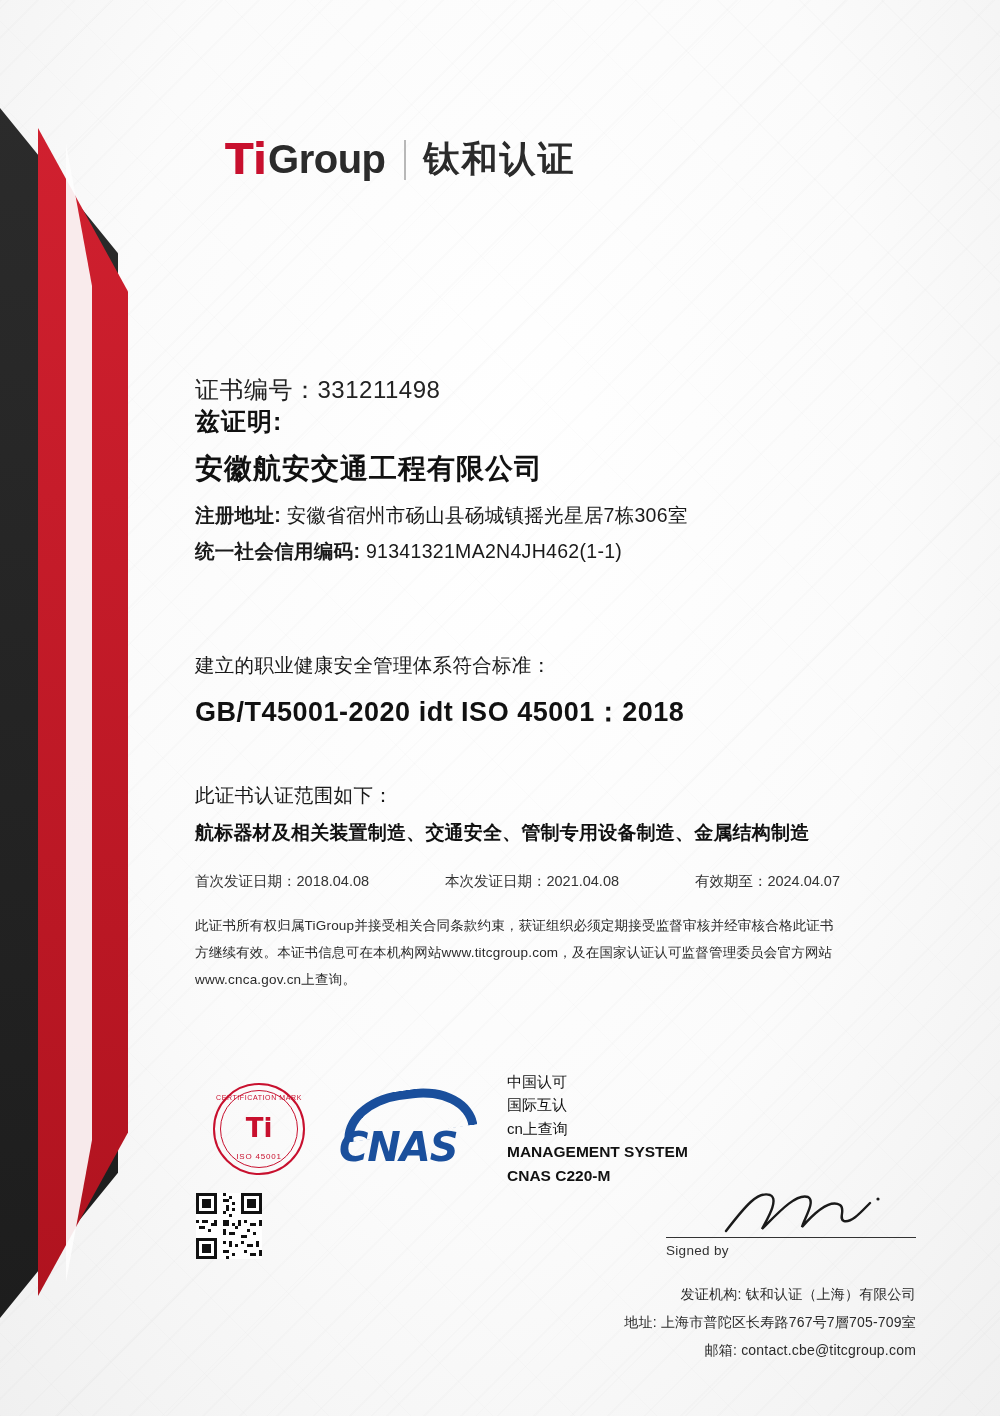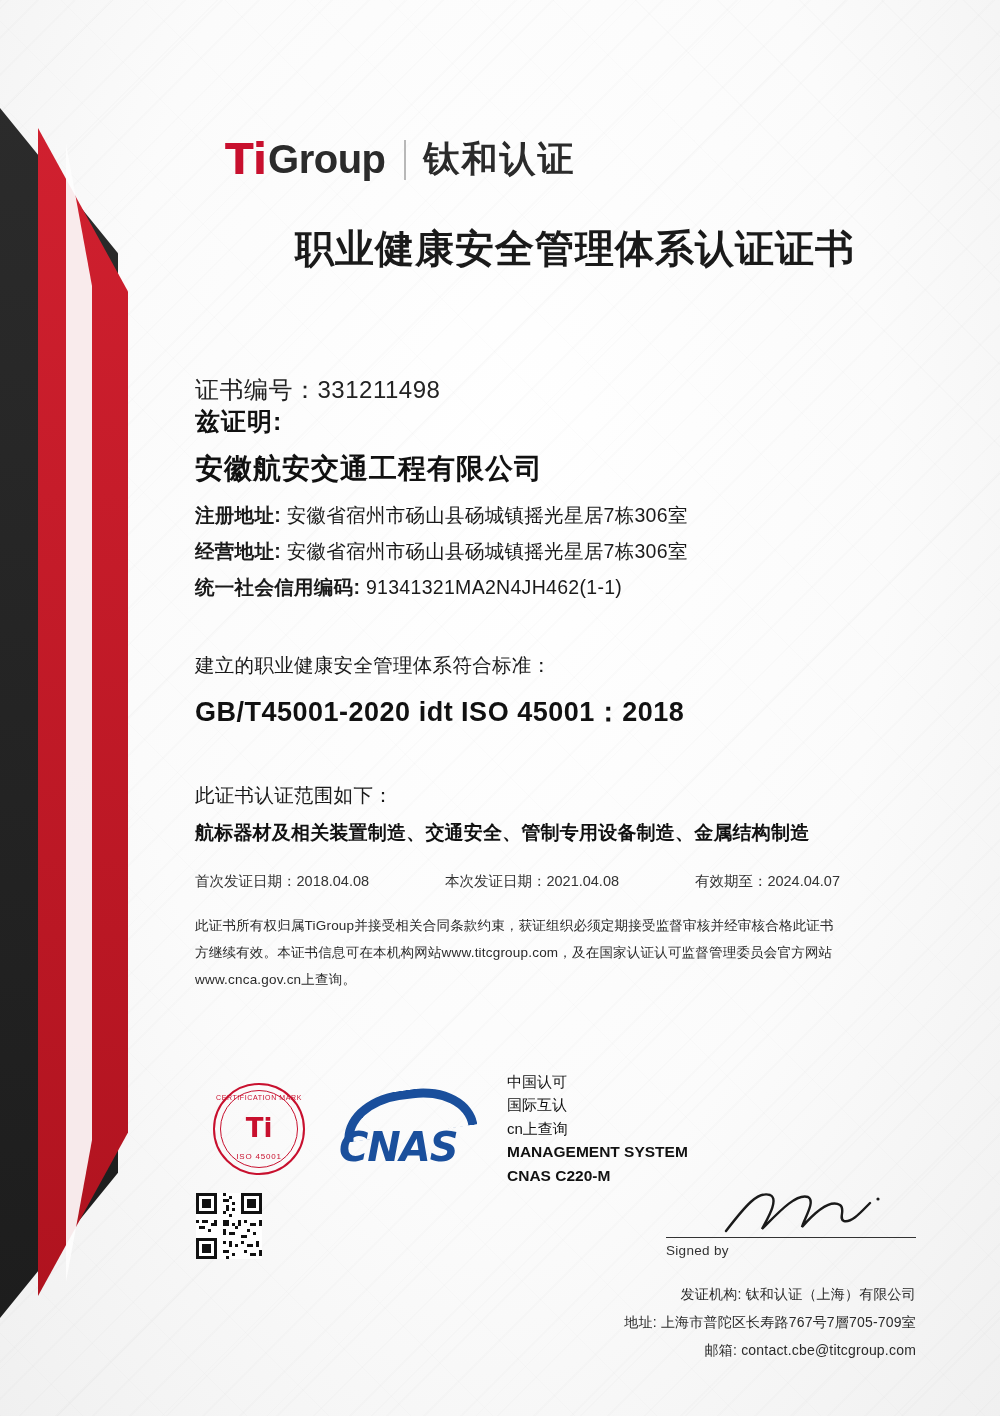--- a/index.html
+++ b/index.html
@@ -114,34 +114,29 @@
     <div class="white-slice"></div>
   </div>
 
   <div class="logo-row">
     <span class="ti-mark">Ti</span>
     <span class="group-mark">Group</span>
     <span class="logo-divider"></span>
     <span class="logo-cn">钛和认证</span>
   </div>
 
-  <div class="doc-title">职业健康安全管理体系认证证书</div>
 
   <div class="cert-no">证书编号：331211498</div>
 
   <div class="hereby">兹证明:</div>
   <div class="company">安徽航安交通工程有限公司</div>
 
   <div class="addr-block">
     <div class="addr-line">
       <span class="lbl">注册地址:</span>
-      <span>安徽省宿州市砀山县砀城镇摇光星居7栋306室</span>
-    </div>
-    <div class="addr-line">
-      <span class="lbl">经营地址:</span>
       <span>安徽省宿州市砀山县砀城镇摇光星居7栋306室</span>
     </div>
     <div class="addr-line">
       <span class="lbl">统一社会信用编码:</span>
       <span>91341321MA2N4JH462(1-1)</span>
     </div>
   </div>
 
   <div class="std-intro">建立的职业健康安全管理体系符合标准：</div>
   <div class="std-value">GB/T45001-2020 idt ISO 45001：2018</div>

